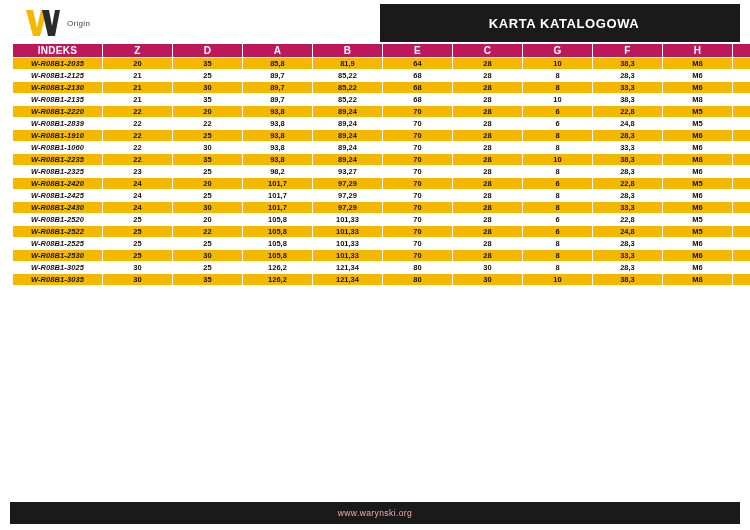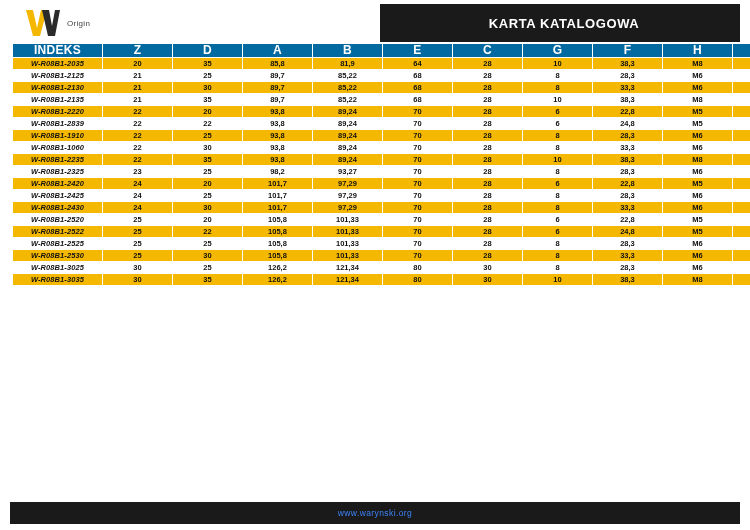--- a/index.html
+++ b/index.html
@@ -92,25 +92,25 @@
   table.spec th, table.spec td {
     border: 1px solid #ffffff;
     font-size: 7.5px;
     font-weight: bold;
     text-align: center;
     height: 11px;
     padding: 0;
     line-height: 11px;
   }
   table.spec thead th {
-    background: #0369a1;
+    background: #be185d;
     color: #ffffff;
     height: 13px;
     line-height: 13px;
-    font-size: 12px;
+    font-size: 10px;
     letter-spacing: 0.3px;
   }
   table.spec thead th.idx {
     text-align: center;
   }
   tr.row-white td { background: #ffffff; color: #111111; }
   tr.row-yellow td { background: #f5b800; color: #111111; }
   table.spec td.index-cell {
     text-align: center;
     letter-spacing: 0.1px;
@@ -126,21 +126,21 @@
   col.c-rest  { width: 70px; }
 
   
   .footer {
     position: absolute;
     left: 10px;
     bottom: 6px;
     width: 730px;
     height: 22px;
     background: #1a1a1a;
-    color: #3b82f6;
+    color: #fca5a5;
     display: flex;
     align-items: center;
     justify-content: center;
   }
   .footer-text {
     font-size: 8.5px;
     letter-spacing: 0.4px;
   }
 </style>
 </head>

